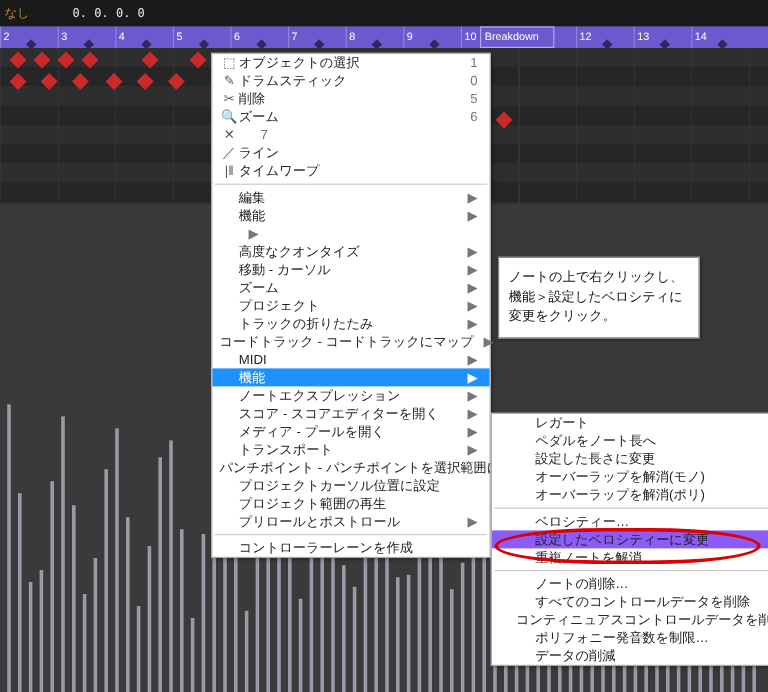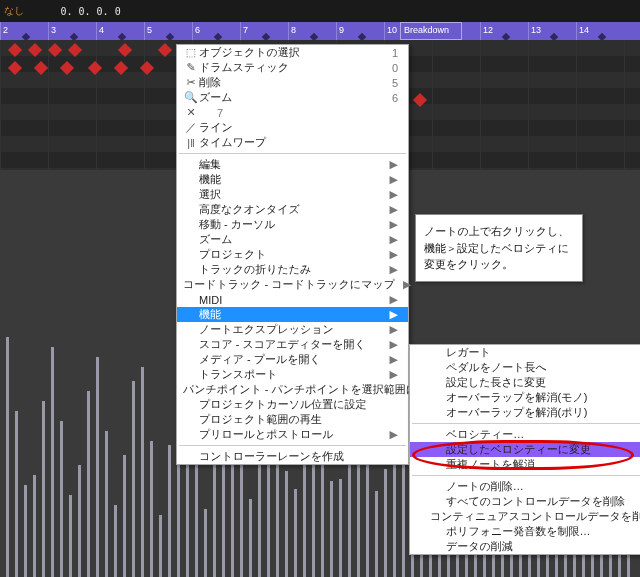--- a/index.html
+++ b/index.html
@@ -257,21 +257,20 @@
       <span class="txt">編集</span>
       <span class="arrow">▶</span>
     </div>
     <div class="item">
       <span class="ic"></span>
       <span class="txt">機能</span>
       <span class="arrow">▶</span>
     </div>
     <div class="item">
       <span class="ic"></span>
-      <span class="txt">選択</span>
       <span class="arrow">▶</span>
     </div>
     <div class="item">
       <span class="ic"></span>
       <span class="txt">高度なクオンタイズ</span>
       <span class="arrow">▶</span>
     </div>
     <div class="item">
       <span class="ic"></span>
       <span class="txt">移動 - カーソル</span>

